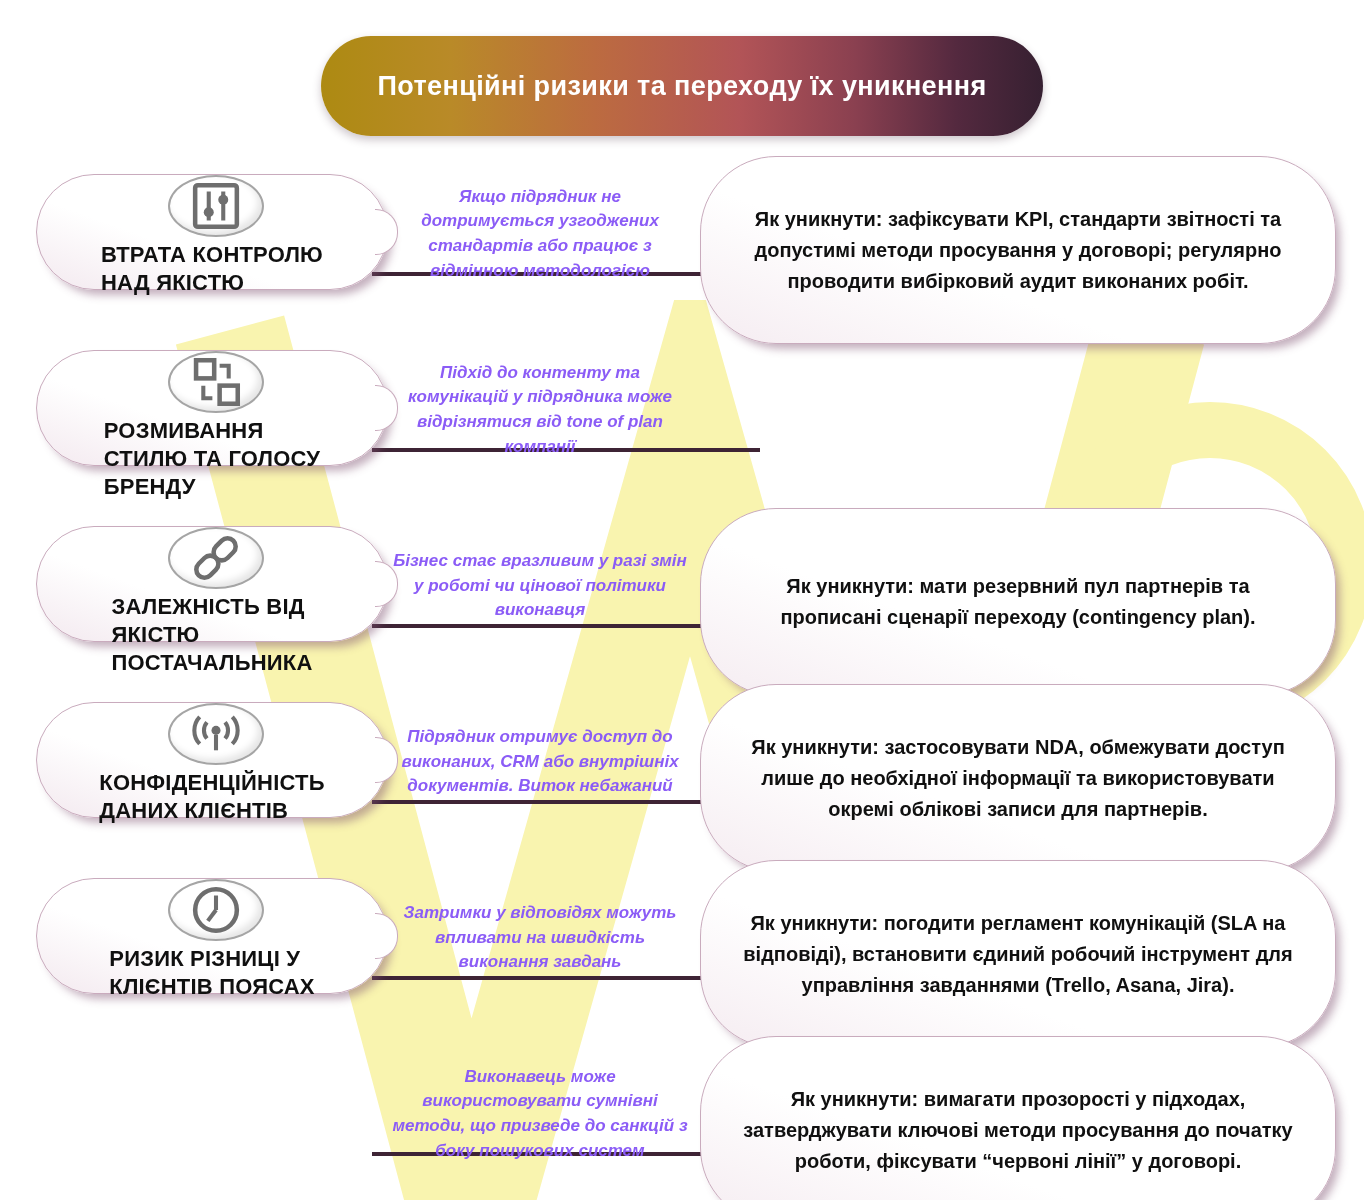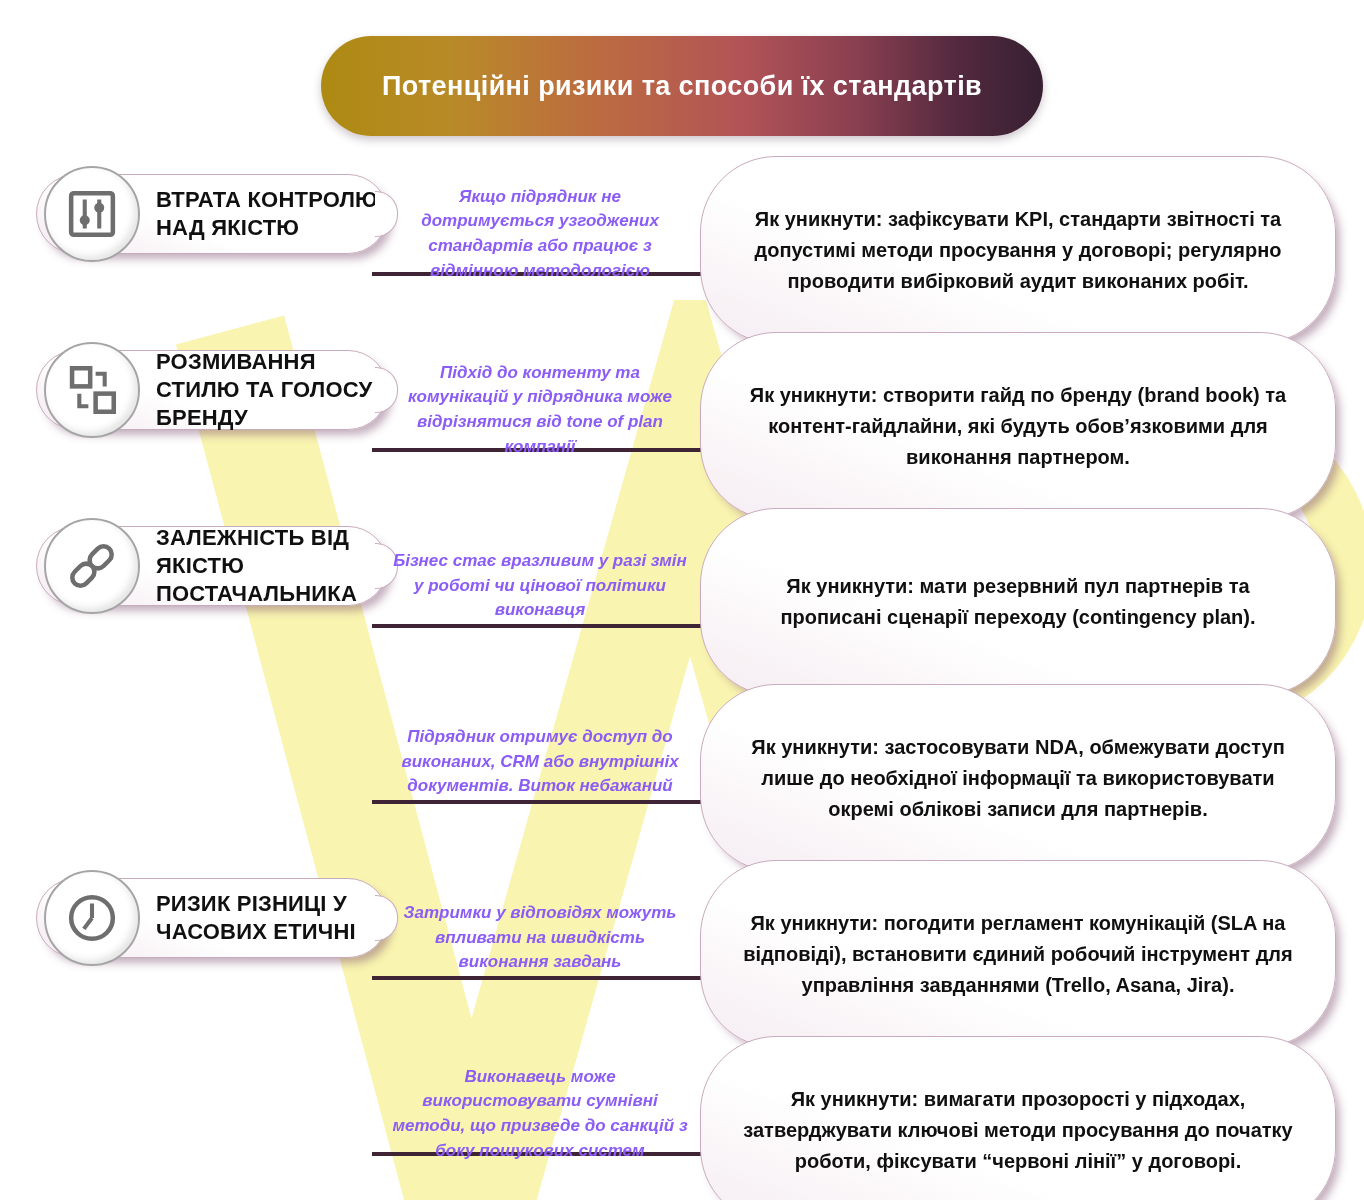--- a/index.html
+++ b/index.html
@@ -22,26 +22,26 @@
     background:linear-gradient(90deg,#ad8a12 0%,#b98a28 18%,#bc6b40 38%,#b25457 58%,#8a4050 74%,#54293f 88%,#362031 100%);
     display:flex;align-items:center;justify-content:center;
     box-shadow:0 4px 8px rgba(60,30,50,.25);
   }
   .banner-title{
     color:#ffffff;font-size:27px;font-weight:bold;letter-spacing:.4px;
   }
   .rows{position:relative;z-index:1;margin-top:18px;}
   .row{position:relative;height:176px;}
   .risk-pill{
-    position:absolute;left:36px;top:20px;width:352px;height:80px;
+    position:absolute;left:36px;top:20px;width:352px;height:116px;
     background:linear-gradient(200deg,#ffffff 62%,#f3e9ef 100%);
     border:1px solid #c9abbd;border-radius:60px;
     box-shadow:6px 7px 8px -2px rgba(125,80,110,.45);
-    display:flex;align-items:center;gap:16px;
-    z-index:2;box-sizing:border-box;
+    display:flex;align-items:center;gap:4px;
+    z-index:2;box-sizing:border-box;flex-direction:column;
   }
   .risk-pill::after{
     content:"";position:absolute;right:-11px;top:50%;transform:translateY(-50%);
     width:22px;height:44px;background:#fff;
     border:1px solid #c9abbd;border-left:none;
     border-radius:0 22px 22px 0;
   }
   .icon-circle{
     width:96px;height:96px;min-width:96px;border-radius:50%;
     background:#ffffff;border:2px solid #a5a5a5;
@@ -77,21 +77,21 @@
 </style>
 </head>
 <body>
 
 <svg class="watermark" viewBox="0 0 1220 960">
   <path d="M60,30 L300,930 L520,150 L740,930 L980,30" fill="none" stroke="#f9f4af" stroke-width="112"></path>
   <circle cx="1040" cy="265" r="135" fill="none" stroke="#f9f4af" stroke-width="56"></circle>
 </svg>
 
 <div class="banner">
-  <span class="banner-title">Потенційні ризики та способи їх стандартів</span>
+  <span class="banner-title">Потенційні ризики та переходу їх уникнення</span>
 </div>
 
 <div class="rows">
 
   <div class="row">
     <div class="connector"></div>
     <div class="risk-pill">
       <div class="icon-circle">
         <svg class="icon-svg" width="58" height="58" viewBox="0 0 64 64">
           <rect x="9" y="9" width="46" height="46" rx="3" fill="none" stroke="#6e6e6e" stroke-width="5"></rect>
@@ -119,23 +119,20 @@
           <rect x="36" y="36" width="20" height="20" fill="none" stroke="#6e6e6e" stroke-width="5"></rect>
           <polyline points="36,14 46,14 46,28" fill="none" stroke="#6e6e6e" stroke-width="4.5"></polyline>
           <polyline points="28,50 18,50 18,36" fill="none" stroke="#6e6e6e" stroke-width="4.5"></polyline>
         </svg>
       </div>
       <div class="risk-title">РОЗМИВАННЯ
 СТИЛЮ ТА ГОЛОСУ
 БРЕНДУ</div>
     </div>
     <div class="risk-desc">Підхід до контенту та комунікацій у підрядника може відрізнятися від tone of plan компанії</div>
-    <div class="solution-pill">
-      <span>Як уникнути: створити гайд по бренду (brand book) та контент-гайдлайни, які будуть обов’язковими для виконання партнером.</span>
-    </div>
   </div>
 
   <div class="row">
     <div class="connector"></div>
     <div class="risk-pill">
       <div class="icon-circle">
         <svg class="icon-svg" width="58" height="58" viewBox="0 0 64 64">
           <g transform="rotate(45 32 32)" fill="none" stroke="#6e6e6e" stroke-width="5">
             <rect x="23" y="5" width="18" height="27" rx="9"></rect>
             <rect x="23" y="32" width="18" height="27" rx="9"></rect>
@@ -147,38 +144,52 @@
 ПОСТАЧАЛЬНИКА</div>
     </div>
     <div class="risk-desc">Бізнес стає вразливим у разі змін у роботі чи цінової політики виконавця</div>
     <div class="solution-pill">
       <span>Як уникнути: мати резервний пул партнерів та прописані сценарії переходу (contingency plan).</span>
     </div>
   </div>
 
   <div class="row">
     <div class="connector"></div>
+    <div class="risk-pill">
+      <div class="icon-circle">
+        <svg class="icon-svg" width="58" height="58" viewBox="0 0 64 64">
+          <circle cx="32" cy="28" r="5" fill="#6e6e6e"></circle>
+          <line x1="32" y1="33" x2="32" y2="50" stroke="#6e6e6e" stroke-width="4.5"></line>
+          <path d="M22,19 a14,14 0 0 0 0,18" fill="none" stroke="#6e6e6e" stroke-width="4.5"></path>
+          <path d="M14,13 a22,22 0 0 0 0,30" fill="none" stroke="#6e6e6e" stroke-width="4.5"></path>
+          <path d="M42,19 a14,14 0 0 1 0,18" fill="none" stroke="#6e6e6e" stroke-width="4.5"></path>
+          <path d="M50,13 a22,22 0 0 1 0,30" fill="none" stroke="#6e6e6e" stroke-width="4.5"></path>
+        </svg>
+      </div>
+      <div class="risk-title">КОНФІДЕНЦІЙНІСТЬ
+ДАНИХ КЛІЄНТІВ</div>
+    </div>
     <div class="risk-desc">Підрядник отримує доступ до виконаних, CRM або внутрішніх документів. Виток небажаний</div>
     <div class="solution-pill">
       <span>Як уникнути: застосовувати NDA, обмежувати доступ лише до необхідної інформації та використовувати окремі облікові записи для партнерів.</span>
     </div>
   </div>
 
   <div class="row">
     <div class="connector"></div>
     <div class="risk-pill">
       <div class="icon-circle">
         <svg class="icon-svg" width="58" height="58" viewBox="0 0 64 64">
           <circle cx="32" cy="32" r="23" fill="none" stroke="#6e6e6e" stroke-width="5"></circle>
           <line x1="32" y1="32" x2="32" y2="16" stroke="#6e6e6e" stroke-width="4.5"></line>
           <line x1="32" y1="32" x2="23" y2="44" stroke="#6e6e6e" stroke-width="4.5"></line>
         </svg>
       </div>
       <div class="risk-title">РИЗИК РІЗНИЦІ У
-ЧАСОВИХ ЕТИЧНІ</div>
+КЛІЄНТІВ ПОЯСАХ</div>
     </div>
     <div class="risk-desc">Затримки у відповідях можуть впливати на швидкість виконання завдань</div>
     <div class="solution-pill">
       <span>Як уникнути: погодити регламент комунікацій (SLA на відповіді), встановити єдиний робочий інструмент для управління завданнями (Trello, Asana, Jira).</span>
     </div>
   </div>
 
   <div class="row">
     <div class="connector"></div>
     <div class="risk-desc">Виконавець може використовувати сумнівні методи, що призведе до санкцій з боку пошукових систем</div>

